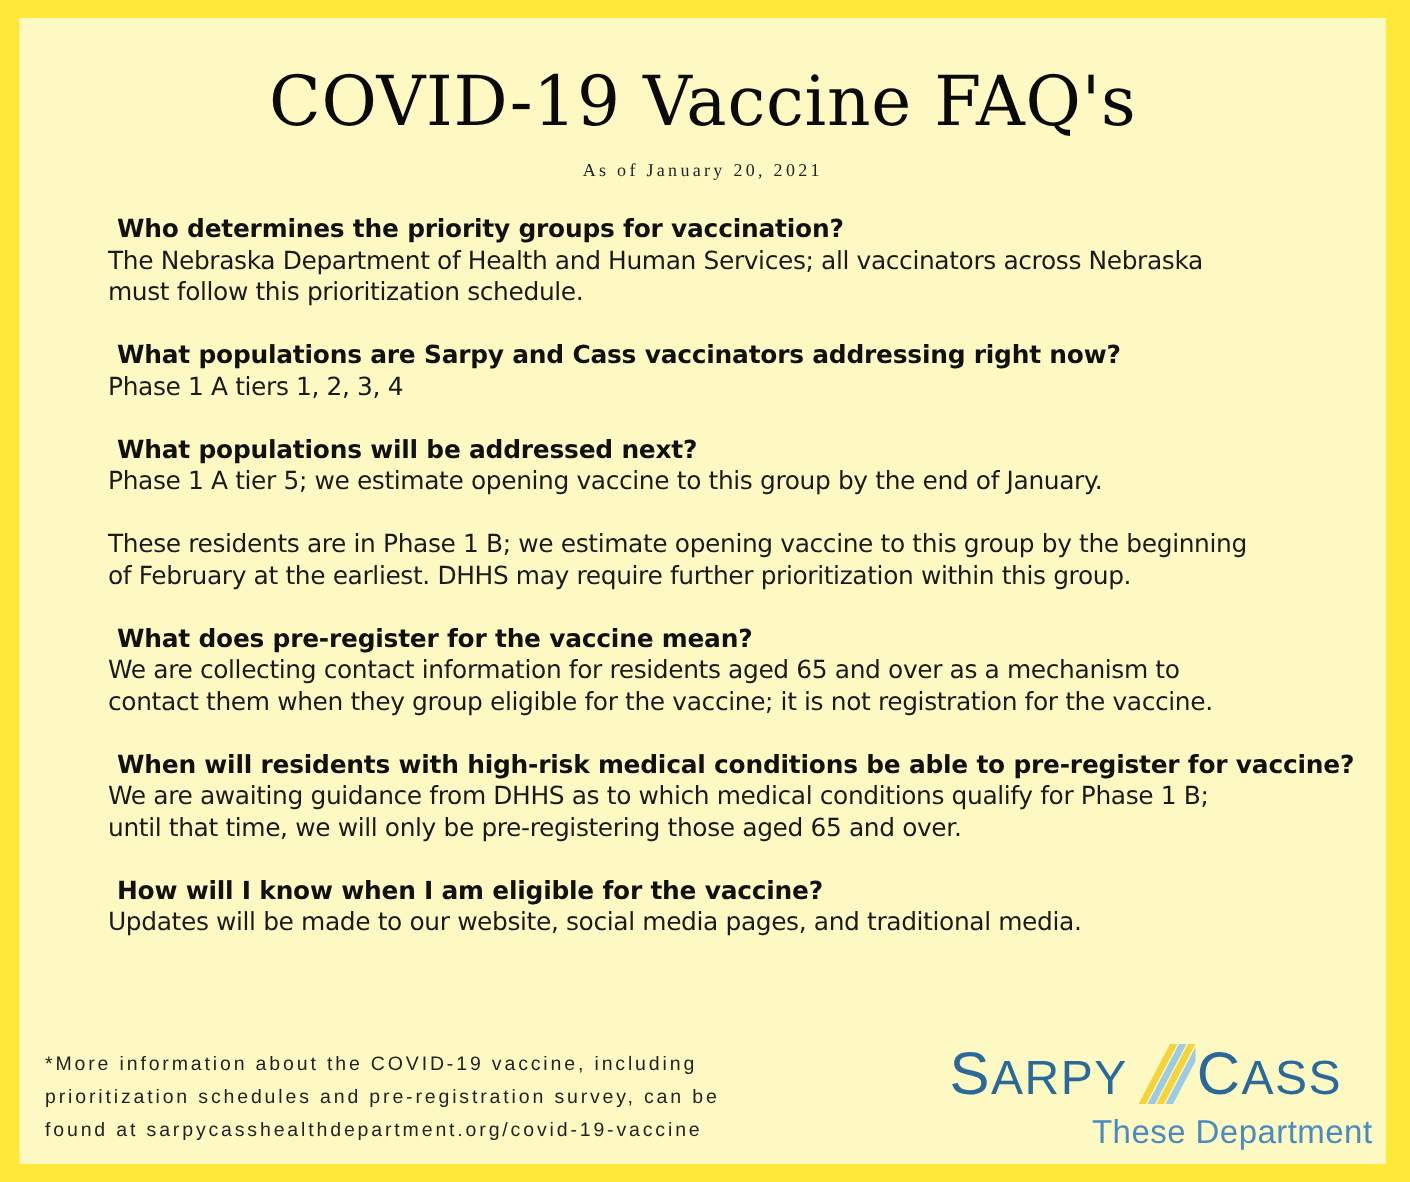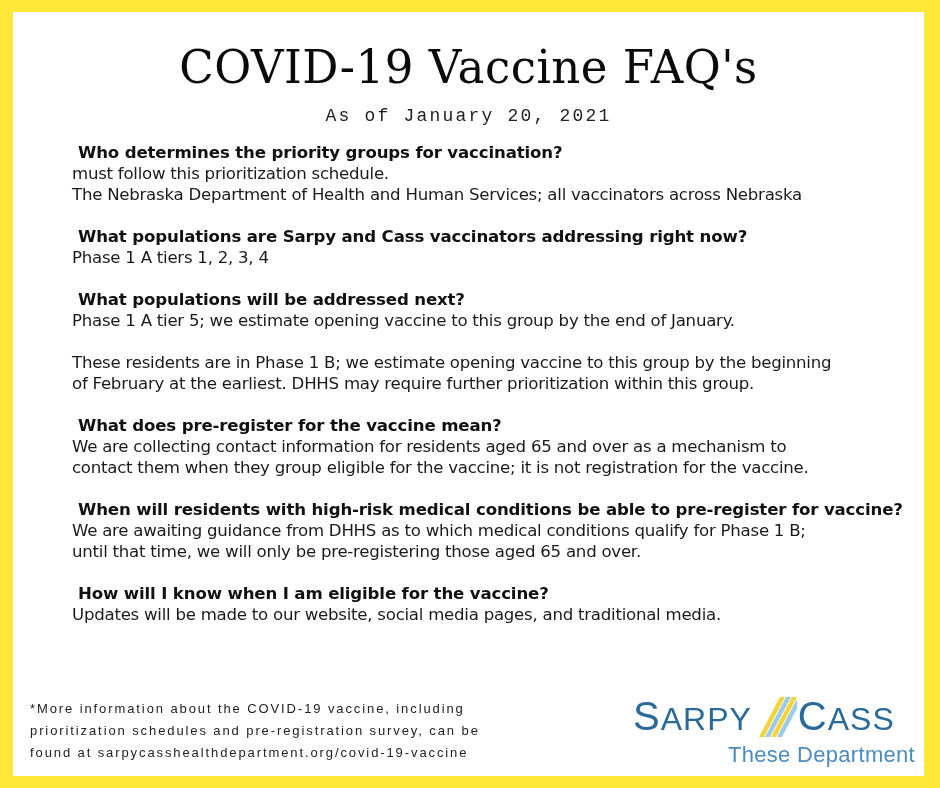--- a/index.html
+++ b/index.html
@@ -7,39 +7,39 @@
     body {
       background: #ffe83a;
       position: relative;
       font-family: "DejaVu Sans", sans-serif;
       color: #111;
     }
     .card {
       position: absolute;
       left: 13px; top: 12px;
       width: 911px; height: 764px;
-      background: #ffffff;
+      background: #fef9c3;
     }
     .title {
       position: absolute;
       left: 0; right: 0; top: 28px;
       text-align: center;
       font-family: "DejaVu Serif", serif;
       font-size: 46px;
       font-weight: normal;
       letter-spacing: 0.5px;
       color: #0a0a0a;
       transform: scaleX(0.98);
     }
     .subtitle {
       position: absolute;
       left: 0; right: 0; top: 94px;
       text-align: center;
-      font-family: Liberation Mono, monospace;
-      font-size: 18px;
+      font-family: Liberation Serif, serif;
+      font-size: 12px;
       letter-spacing: 2.2px;
       color: #222;
     }
     .faq {
       position: absolute;
       left: 25px; top: 130px;
       width: 880px;
     }
     .faq-item { margin-bottom: 21px; }
     .q {
@@ -108,22 +108,22 @@
 <body>
 
 <div class="card">
   <h1 class="title">COVID-19 Vaccine FAQ's</h1>
   <div class="subtitle">As of January 20, 2021</div>
 
   <div class="faq">
     <div class="faq-item">
       <div class="q">Who determines the priority groups for vaccination?</div>
       <div class="a">
+        <span class="a-line">The Nebraska Department of Health and Human Services; all vaccinators across Nebraska</span>
         <span class="a-line">must follow this prioritization schedule.</span>
-        <span class="a-line">The Nebraska Department of Health and Human Services; all vaccinators across Nebraska</span>
       </div>
     </div>
     <div class="faq-item">
       <div class="q">What populations are Sarpy and Cass vaccinators addressing right now?</div>
       <div class="a">
         <span class="a-line">Phase 1 A tiers 1, 2, 3, 4</span>
       </div>
     </div>
     <div class="faq-item">
       <div class="q">What populations will be addressed next?</div>

